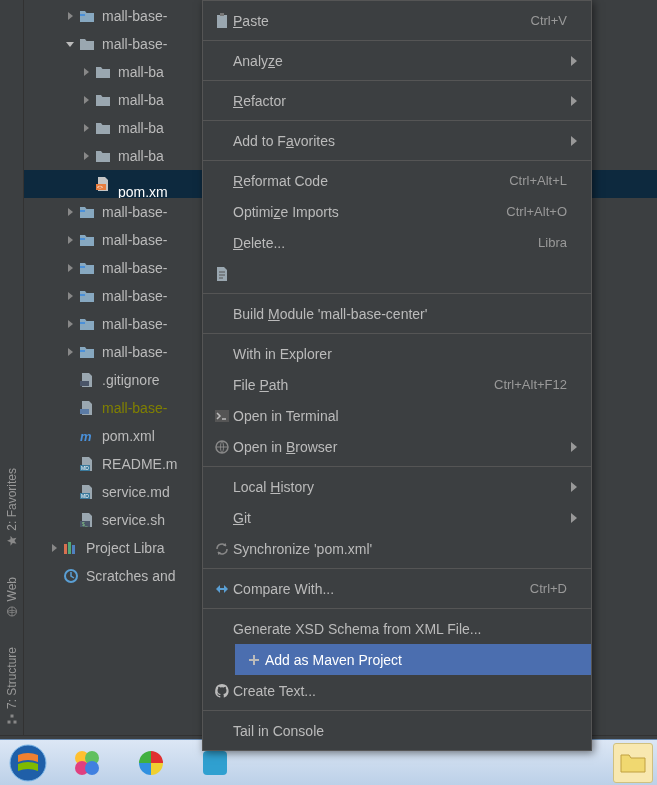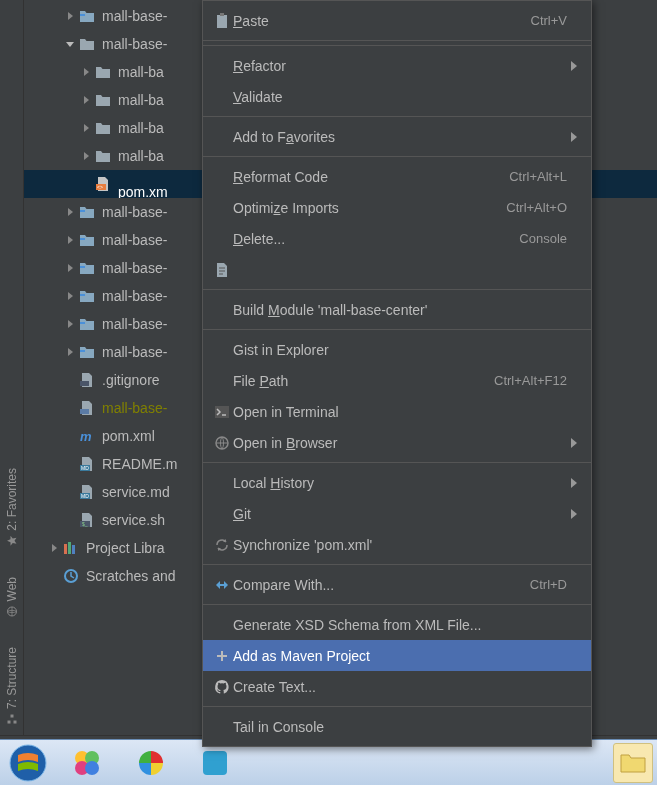--- a/index.html
+++ b/index.html
@@ -18,21 +18,21 @@
 .label { color: #bbbbbb; }
 .label.olive { color: #808000; }
 .row.selected .label { color: #fff; margin-top: 16px; }
 .status { height: 50px; background: #3c3f41; border-top: 1px solid #323232; padding: 6px 10px; font-size: 13px; color: #999; }
 .status-line { display: flex; align-items: center; height: 22px; gap: 6px; }
 .taskbar { position: absolute; bottom: 0; left: 0; right: 0; height: 46px; background: linear-gradient(to bottom, #dce7f5, #bcd0e8); display: flex; align-items: center; padding: 2px 4px; gap: 6px; border-top: 1px solid #6a8db5; }
 .tb-btn { width: 58px; height: 40px; border-radius: 3px; display: flex; align-items: center; justify-content: center; }
 .tb-orb { width: 48px; height: 40px; display: flex; align-items: center; justify-content: center; }
 .ctx { position: absolute; left: 202px; top: 0; width: 390px; background: #3c3f41; border: 1px solid #555; box-shadow: 2px 2px 8px rgba(0,0,0,0.5); padding: 4px 0; z-index: 100; }
 .ctx-item { display: flex; align-items: center; height: 31px; padding: 0 14px 0 8px; color: #bbbbbb; font-size: 14px; position: relative; }
-.ctx-item.hover { background: #4b6eaf; color: #fff; }
+.ctx-item.hover { background: #4b6eaf; color: #fff; margin-left: 32px; }
 .ctx-icon { width: 22px; display: inline-flex; align-items: center; justify-content: center; flex-shrink: 0; }
 .ctx-label { flex: 1; }
 .ctx-shortcut { color: #999; font-size: 13px; }
 .ctx-sub { width: 10px; text-align: right; }
 .ctx-sep { height: 1px; background: #555; margin: 4px 0; }
 u { text-decoration: underline; }
 </style>
 </head>
 <body>
 
@@ -427,33 +427,35 @@
         <svg width="14" height="16" viewBox="0 0 14 16">
           <rect x="2" y="2" width="10" height="13" fill="#9aa7b0"></rect>
           <rect x="5" y="0" width="4" height="3" fill="#777"></rect>
         </svg>
       </span>
       <span class="ctx-label"><u>P</u>aste</span>
       <span class="ctx-shortcut">Ctrl+V</span>
       <span class="ctx-sub"></span>
     </div>
     <div class="ctx-sep"></div>
+    <div class="ctx-item">
+      <span class="ctx-icon"></span>
+      <span class="ctx-label">Analy<u>z</u>e</span>
+      <span class="ctx-sub"><svg width="6" height="10" viewBox="0 0 6 10">
+          <path d="M0 0l6 5-6 5z" fill="#999"></path>
+        </svg></span>
+    </div>
     <div class="ctx-sep"></div>
     <div class="ctx-item">
       <span class="ctx-icon"></span>
       <span class="ctx-label"><u>R</u>efactor</span>
       <span class="ctx-sub"><svg width="6" height="10" viewBox="0 0 6 10">
           <path d="M0 0l6 5-6 5z" fill="#999"></path>
         </svg></span>
     </div>
-    <div class="ctx-item">
-      <span class="ctx-icon"></span>
-      <span class="ctx-label"><u>V</u>alidate</span>
-      <span class="ctx-sub"></span>
-    </div>
     <div class="ctx-sep"></div>
     <div class="ctx-item">
       <span class="ctx-icon"></span>
       <span class="ctx-label">Add to F<u>a</u>vorites</span>
       <span class="ctx-sub"><svg width="6" height="10" viewBox="0 0 6 10">
           <path d="M0 0l6 5-6 5z" fill="#999"></path>
         </svg></span>
     </div>
     <div class="ctx-sep"></div>
     <div class="ctx-item">
@@ -464,42 +466,42 @@
     </div>
     <div class="ctx-item">
       <span class="ctx-icon"></span>
       <span class="ctx-label">Optimi<u>z</u>e Imports</span>
       <span class="ctx-shortcut">Ctrl+Alt+O</span>
       <span class="ctx-sub"></span>
     </div>
     <div class="ctx-item">
       <span class="ctx-icon"></span>
       <span class="ctx-label"><u>D</u>elete...</span>
-      <span class="ctx-shortcut">Console</span>
+      <span class="ctx-shortcut">Libra</span>
       <span class="ctx-sub"></span>
     </div>
     <div class="ctx-item">
       <span class="ctx-icon">
         <svg width="16" height="16" viewBox="0 0 16 16">
           <path d="M3 1h7l3 3v11H3z" fill="#9aa7b0"></path>
           <path d="M5 6h6M5 9h6M5 12h4" stroke="#555" stroke-width="1"></path>
         </svg>
       </span>
       <span class="ctx-sub"></span>
     </div>
     <div class="ctx-sep"></div>
     <div class="ctx-item">
       <span class="ctx-icon"></span>
       <span class="ctx-label">Build <u>M</u>odule 'mall-base-center'</span>
       <span class="ctx-sub"></span>
     </div>
     <div class="ctx-sep"></div>
     <div class="ctx-item">
       <span class="ctx-icon"></span>
-      <span class="ctx-label">Gist in Explorer</span>
+      <span class="ctx-label">With in Explorer</span>
       <span class="ctx-sub"></span>
     </div>
     <div class="ctx-item">
       <span class="ctx-icon"></span>
       <span class="ctx-label">File <u>P</u>ath</span>
       <span class="ctx-shortcut">Ctrl+Alt+F12</span>
       <span class="ctx-sub"></span>
     </div>
     <div class="ctx-item">
       <span class="ctx-icon">

